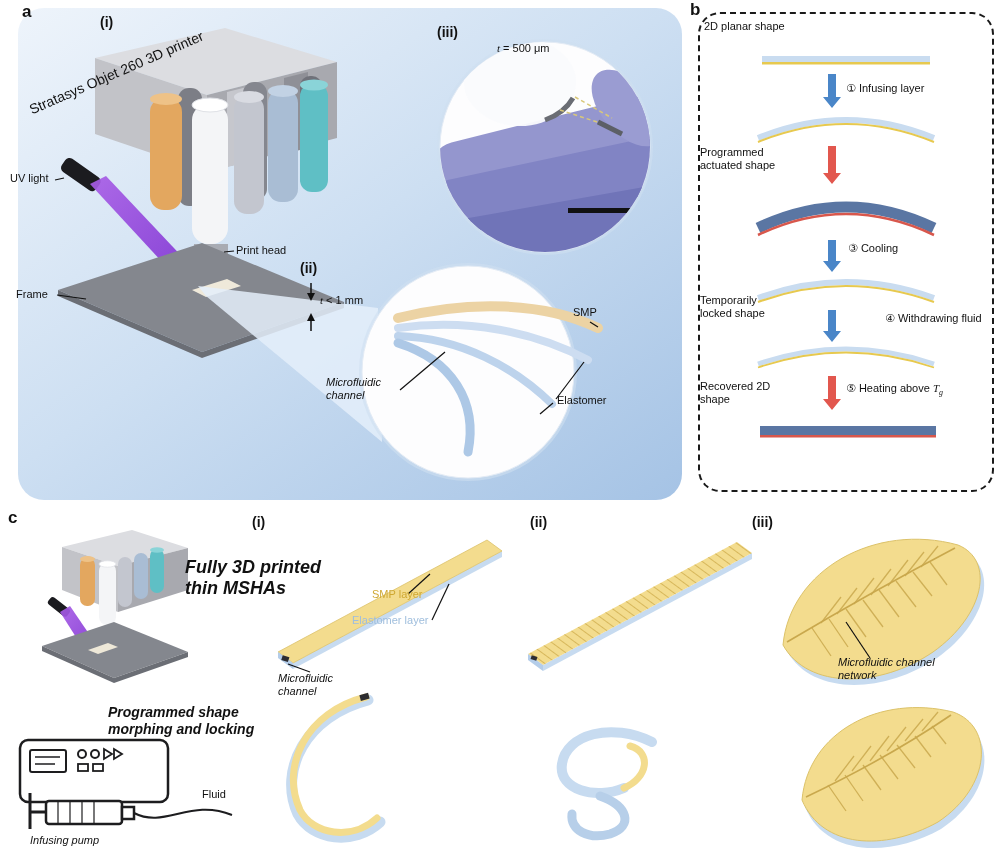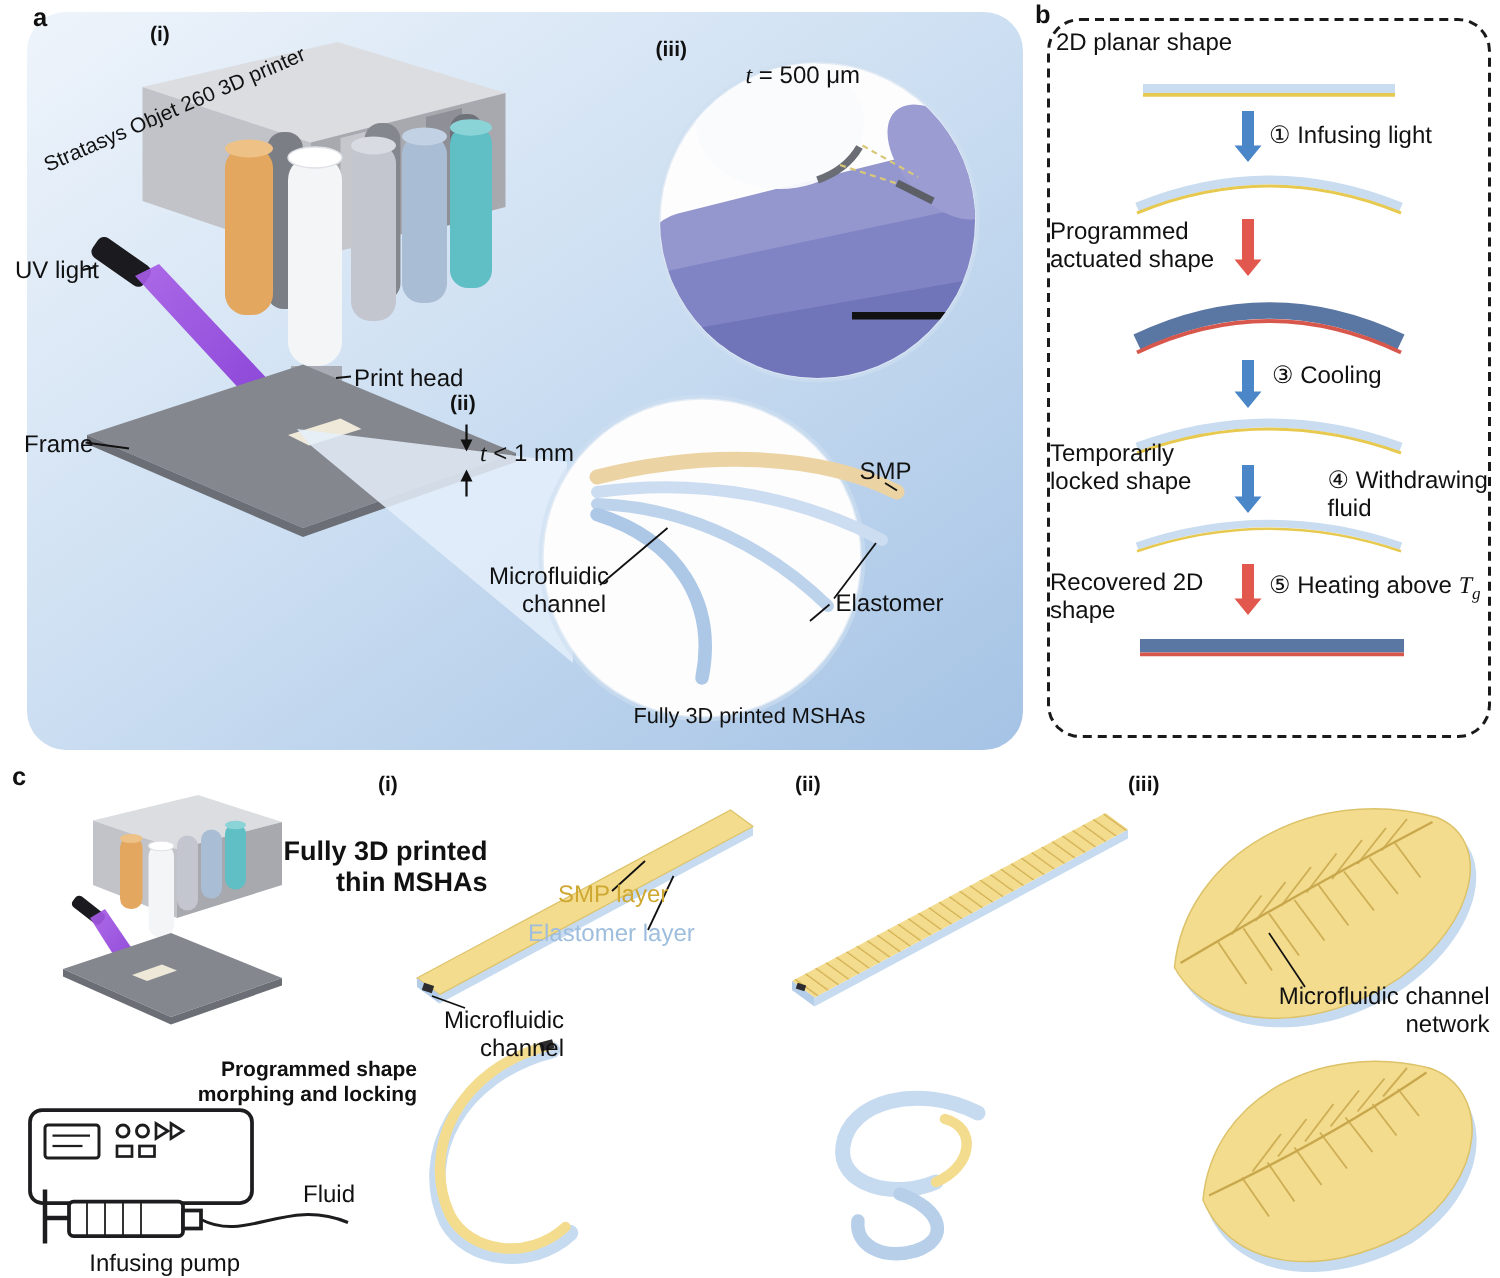--- a/index.html
+++ b/index.html
@@ -3,23 +3,23 @@
 <meta charset="utf-8">
 <style>
   html,body{margin:0;padding:0;background:#ffffff;}
   body{font-family:"Liberation Sans","DejaVu Sans",sans-serif;color:#111;}
   .stage{position:relative;width:1000px;height:852px;overflow:hidden;background:#fff;}
   .panel-a-bg{position:absolute;left:18px;top:8px;width:664px;height:492px;border-radius:26px;
     background:linear-gradient(145deg,#eef4fb 0%,#cddff2 48%,#a5c3e5 100%);}
   .panel-b-border{position:absolute;left:698px;top:12px;width:292px;height:476px;
     border:2.5px dashed #1a1a1a;border-radius:22px;}
   .art{position:absolute;left:0;top:0;pointer-events:none;}
-  .lbl{position:absolute;font-size:16px;line-height:1.18;color:#111;white-space:pre-line;}
+  .lbl{position:absolute;font-size:11px;line-height:1.18;color:#111;white-space:pre-line;}
   .b{font-weight:700;}
-  .ctr{text-align:right;}
+  .ctr{text-align:left;font-style:italic;}
   .mvar{font-family:"Liberation Serif","DejaVu Serif",serif;font-style:italic;}
   .msub{font-family:"Liberation Serif","DejaVu Serif",serif;font-style:italic;font-size:0.72em;}
   .rot-title{transform:rotate(-23.5deg);transform-origin:0 50%;}
   .smp-c{color:#cfa832;}
   .ela-c{color:#9fbedd;}
 </style>
 </head>
 <body>
 
 <div class="stage">
@@ -285,25 +285,24 @@
 
   <div class="lbl b" style="left:437px;top:24px;font-size:14px">(iii)</div>
   <div class="lbl" style="left:497px;top:42px"><span class="mvar">t</span><span> = 500 μm</span></div>
 
   <div class="lbl b" style="left:300px;top:260px;font-size:14px">(ii)</div>
   <div class="lbl" style="left:320px;top:294px"><span class="mvar">t</span><span> &lt; 1 mm</span></div>
   <div class="lbl" style="left:573px;top:306px">SMP</div>
   <div class="lbl ctr" style="left:326px;top:376px;width:78px">Microfluidic
 channel</div>
   <div class="lbl" style="left:557px;top:394px">Elastomer</div>
-  <div class="lbl ctr" style="left:365px;top:470px;width:212px;font-size:14.5px">Fully 3D printed MSHAs</div>
 
   <div class="lbl b" style="left:690px;top:0px;font-size:17px">b</div>
   <div class="lbl" style="left:704px;top:20px">2D planar shape</div>
-  <div class="lbl" style="left:846px;top:82px">① Infusing light</div>
+  <div class="lbl" style="left:846px;top:82px">① Infusing layer</div>
   <div class="lbl" style="left:700px;top:146px">Programmed
 actuated shape</div>
   <div class="lbl" style="left:848px;top:242px">③ Cooling</div>
   <div class="lbl" style="left:700px;top:294px">Temporarily
 locked shape</div>
   <div class="lbl" style="left:885px;top:312px">④ Withdrawing fluid</div>
   <div class="lbl" style="left:700px;top:380px">Recovered 2D
 shape</div>
   <div class="lbl" style="left:846px;top:382px"><span>⑤ Heating above </span><span class="mvar">T</span><sub class="msub">g</sub></div>
 

